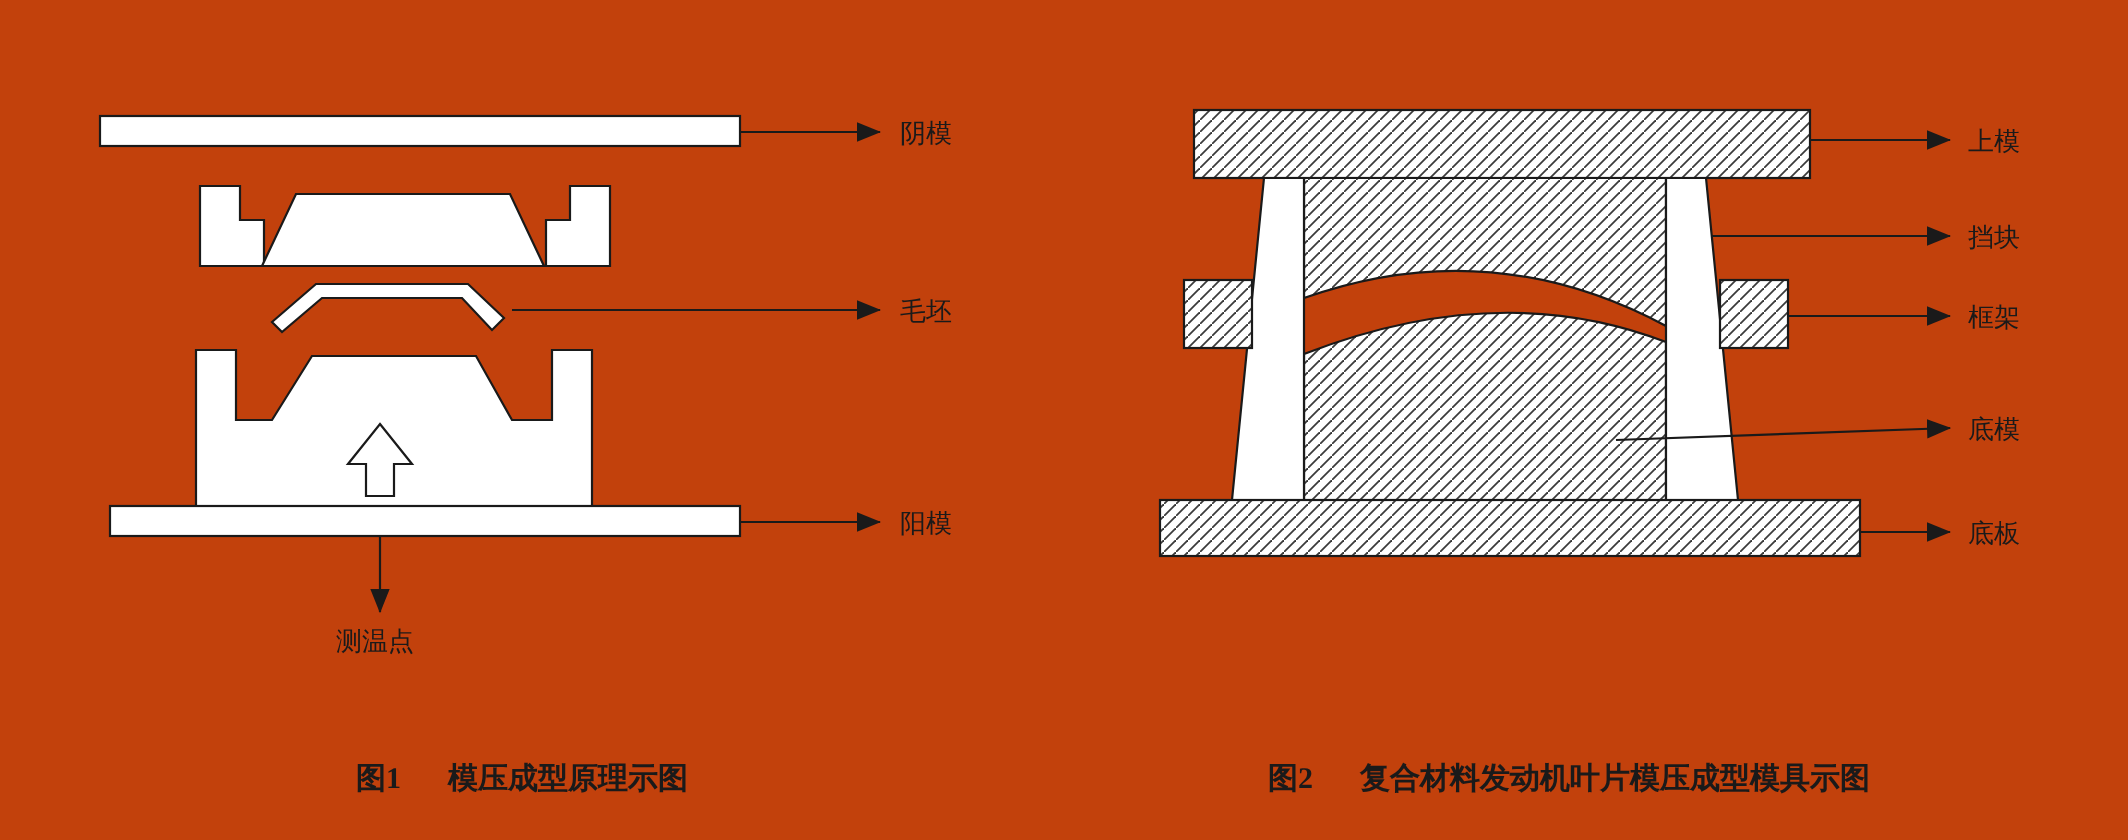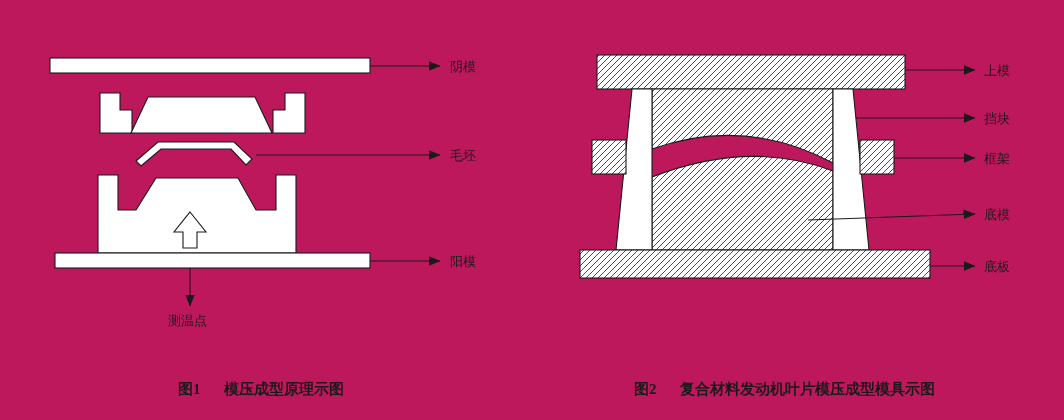--- a/index.html
+++ b/index.html
@@ -4,21 +4,21 @@
 <style>
   html, body {
     margin: 0;
     padding: 0;
     background: #ffffff;
   }
   #canvas {
     position: relative;
     width: 1064px;
     height: 420px;
-    background: #be185d;
+    background: #c2410c;
     overflow: hidden;
     font-family: "Liberation Serif", "DejaVu Serif", serif;
   }
   svg { display: block; }
   text {
     font-family: "Liberation Serif", "DejaVu Serif", serif;
     fill: #1a1a1a;
     stroke: none;
   }
   .lbl { font-size: 13px; }

